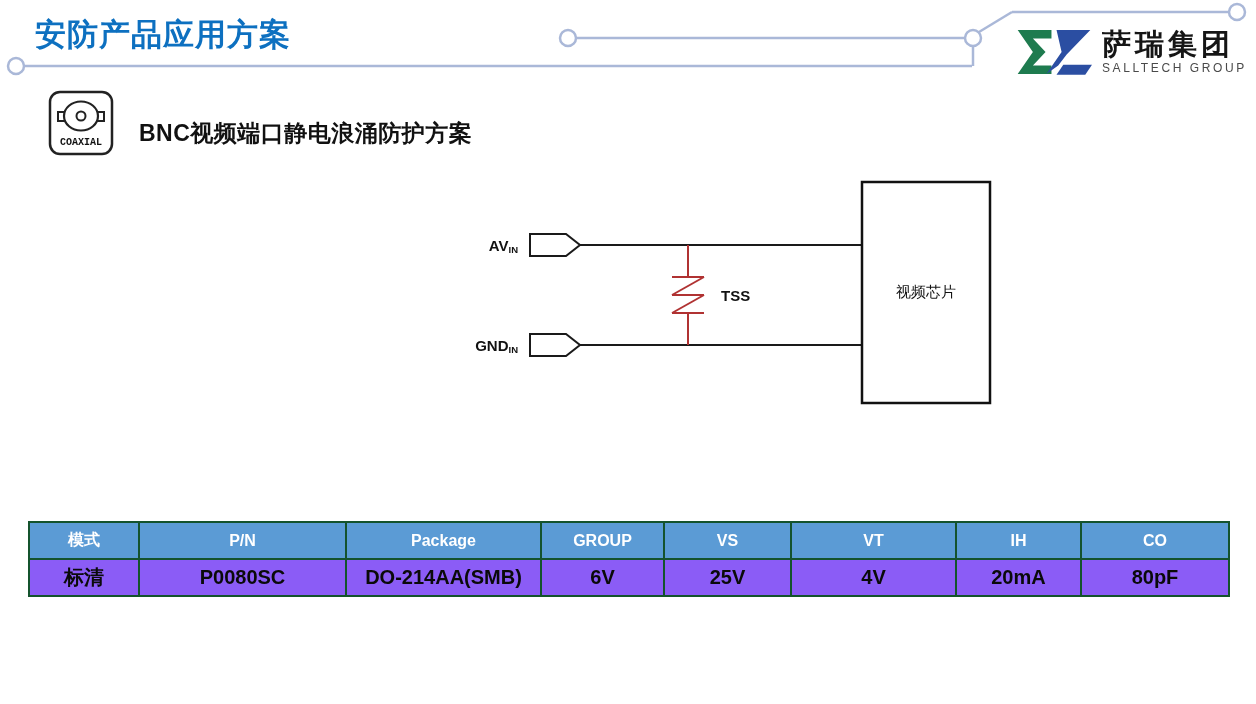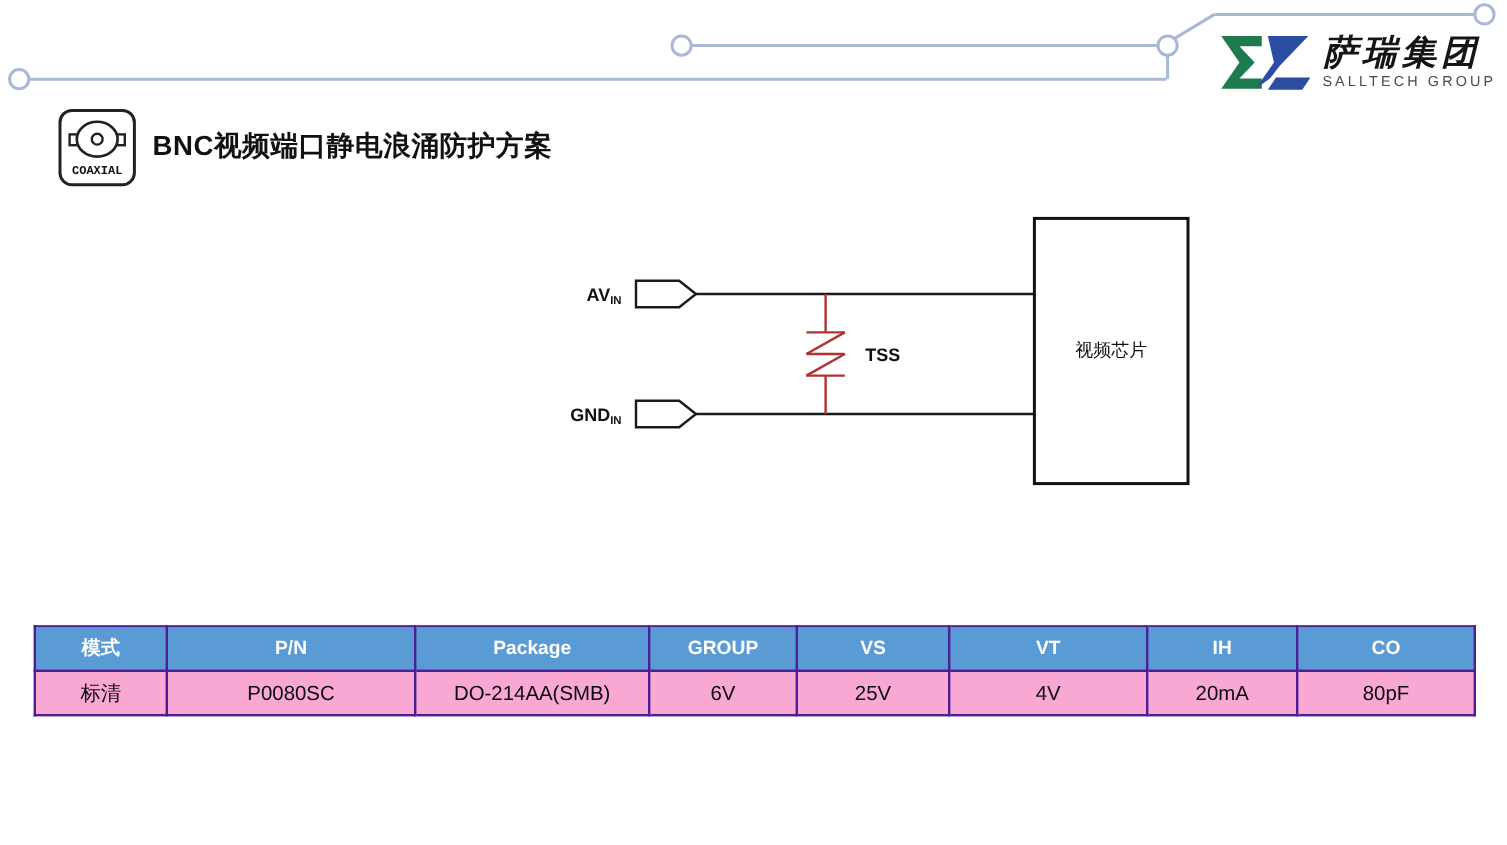--- a/index.html
+++ b/index.html
@@ -9,49 +9,49 @@
     margin:0 auto;
   }
   
   .page-title{
     position:absolute;left:35px;top:14px;margin:0;
     font-size:31px;font-weight:bold;color:#0d70c0;letter-spacing:1px;
   }
   .deco-svg{position:absolute;left:0;top:0;}
   .logo-wrap{position:absolute;left:1016px;top:24px;display:flex;align-items:center;gap:10px;}
   .logo-text{display:flex;flex-direction:column;line-height:1;}
-  .logo-cn{font-size:29px;font-weight:bold;color:#151515;letter-spacing:4px;white-space:nowrap;font-style:italic;}
+  .logo-cn{font-size:29px;font-weight:bold;color:#151515;letter-spacing:4px;white-space:nowrap;}
   .logo-en{font-size:12px;color:#4a4a4a;letter-spacing:2.6px;margin-top:3px;white-space:nowrap;}
   
   .coax-icon{position:absolute;left:48px;top:90px;}
   .section-subtitle{
-    position:absolute;left:127px;top:106px;margin:0;
+    position:absolute;left:127px;top:106px;margin:12px;
     font-size:23px;font-weight:bold;color:#111;letter-spacing:0.5px;
   }
   
   .standards{
     position:absolute;left:145px;top:281px;
     font-size:18px;color:#333;line-height:27px;letter-spacing:0.2px;
   }
   
   .diagram-svg{position:absolute;left:440px;top:170px;}
   
   .spec-table{
     position:absolute;left:28px;top:521px;width:1200px;
     border-collapse:collapse;table-layout:fixed;
   }
   .spec-table th,.spec-table td{
-    border:2px solid #4c1d95;text-align:center;vertical-align:middle;
+    border:2px solid #14532d;text-align:center;vertical-align:middle;
     height:35px;padding:0;overflow:hidden;white-space:nowrap;
   }
   .spec-table th{
     background:#5b9bd5;color:#ffffff;font-size:16px;font-weight:bold;
   }
   .spec-table td{
-    background:#f9a8d4;color:#0a0a0a;font-size:17px;font-weight:normal;
+    background:#8b5cf6;color:#0a0a0a;font-size:20px;font-weight:bold;
   }
 </style>
 </head>
 <body>
 
 <div class="canvas">
 
   <svg class="deco-svg" width="1256" height="92" viewBox="0 0 1256 92">
     <g stroke="#aab8d8" stroke-width="2.5" fill="none">
       <line x1="24" y1="66" x2="972" y2="66"></line>
@@ -59,20 +59,21 @@
       <line x1="576" y1="38" x2="965" y2="38"></line>
       <line x1="979" y1="32" x2="1012" y2="12"></line>
       <line x1="1012" y1="12" x2="1229" y2="12"></line>
       <circle cx="16" cy="66" r="8" fill="#ffffff"></circle>
       <circle cx="568" cy="38" r="8" fill="#ffffff"></circle>
       <circle cx="973" cy="38" r="8" fill="#ffffff"></circle>
       <circle cx="1237" cy="12" r="8" fill="#ffffff"></circle>
     </g>
   </svg>
 
+  <h1 class="page-title">安防产品应用方案</h1>
 
   <div class="logo-wrap">
     <svg width="76" height="56" viewBox="0 0 90 58">
       <polygon points="2,3 42,3 42,13 20,13 35,29 20,45 42,45 42,55 2,55 20,29" fill="#1e7b4f"></polygon>
       <polygon points="48,3 88,3 60,32 50,45 36,55 54,29" fill="#2b4ea2"></polygon>
       <polygon points="56,44 90,44 82,56 48,56" fill="#2b4ea2"></polygon>
     </svg>
     <div class="logo-text">
       <span class="logo-cn">萨瑞集团</span>
       <span class="logo-en">SALLTECH GROUP</span>

